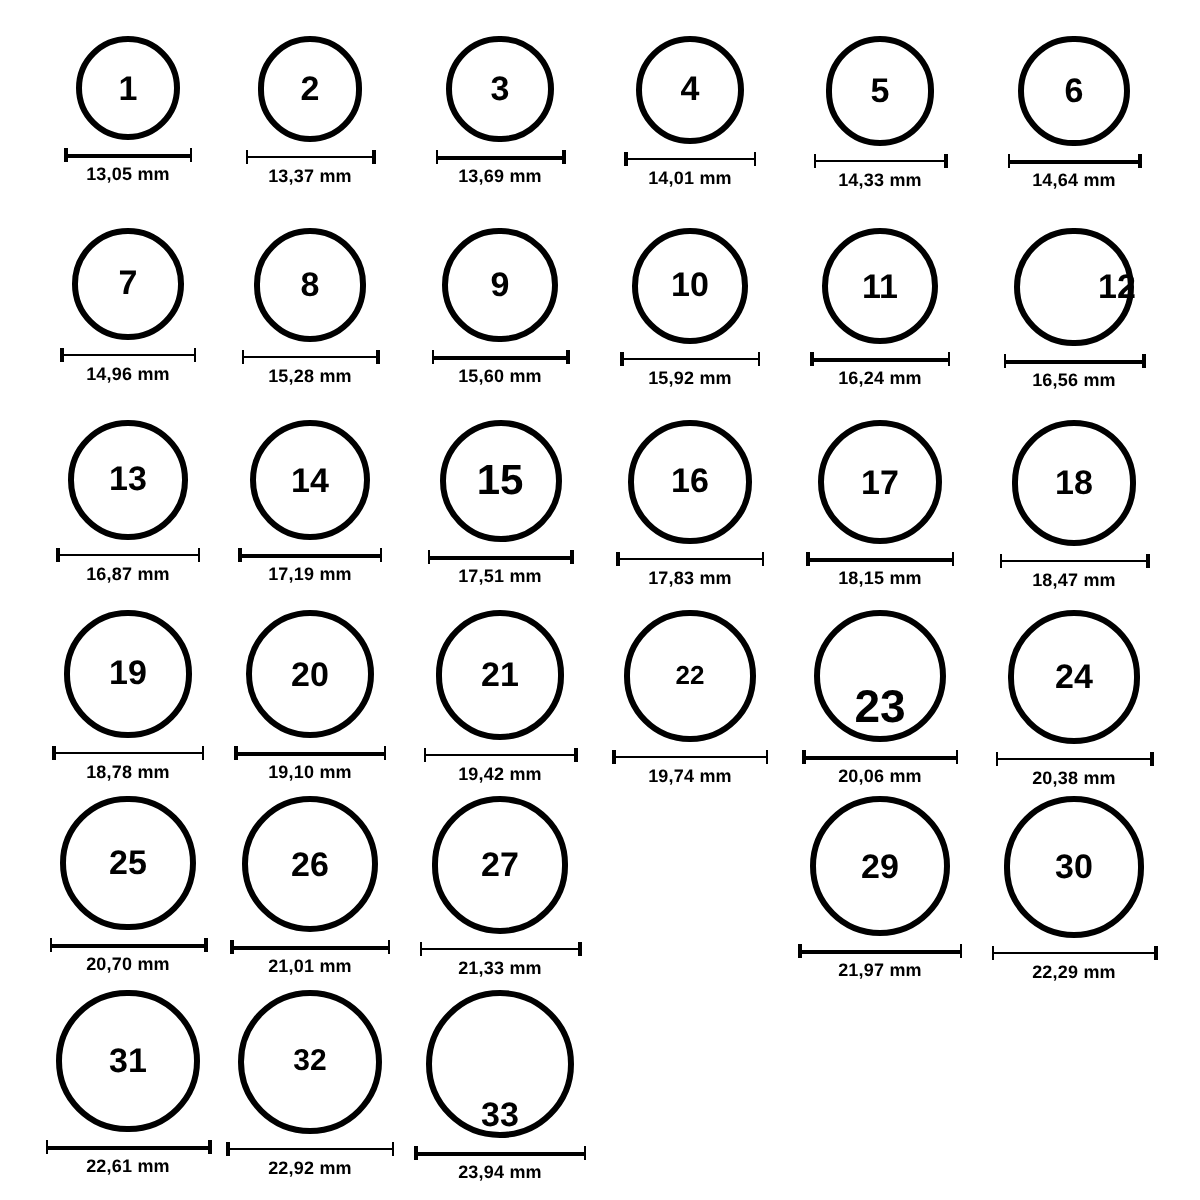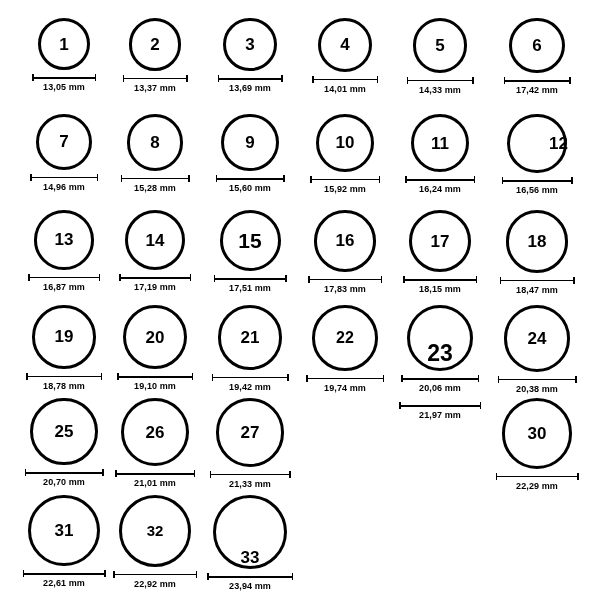--- a/index.html
+++ b/index.html
@@ -148,21 +148,21 @@
     <div class="ring-cell" style="left: 492px; top: 18px; width: 90px;">
       <div class="ring-circle" style="width: 55.2121px; height: 55.2121px;">
         <span class="ring-size" style="font-size: 17px;">6</span>
       </div>
       <div class="dim-wrap">
         <div class="dim-bar" style="width: 67px;">
           <span class="line"></span>
           <span class="tick left"></span>
           <span class="tick right"></span>
         </div>
-        <div class="dim-label">17,42 mm</div>
+        <div class="dim-label">14,64 mm</div>
       </div>
     </div>
     <div class="ring-cell" style="left: 19px; top: 114px; width: 90px;">
       <div class="ring-circle" style="width: 55.8586px; height: 55.8586px;">
         <span class="ring-size" style="font-size: 17px;">7</span>
       </div>
       <div class="dim-wrap">
         <div class="dim-bar" style="width: 68px;">
           <span class="line"></span>
           <span class="tick left"></span>
@@ -348,21 +348,21 @@
         <div class="dim-bar" style="width: 77px;">
           <span class="line"></span>
           <span class="tick left"></span>
           <span class="tick right"></span>
         </div>
         <div class="dim-label">19,42 mm</div>
       </div>
     </div>
     <div class="ring-cell" style="left: 300px; top: 305px; width: 90px;">
       <div class="ring-circle" style="width: 65.5152px; height: 65.5152px;">
-        <span class="ring-size" style="font-size: 16px;">22</span>
+        <span class="ring-size" style="font-size: 13px;">22</span>
       </div>
       <div class="dim-wrap">
         <div class="dim-bar" style="width: 78px;">
           <span class="line"></span>
           <span class="tick left"></span>
           <span class="tick right"></span>
         </div>
         <div class="dim-label">19,74 mm</div>
       </div>
     </div>
@@ -425,20 +425,23 @@
       <div class="dim-wrap">
         <div class="dim-bar" style="width: 81px;">
           <span class="line"></span>
           <span class="tick left"></span>
           <span class="tick right"></span>
         </div>
         <div class="dim-label">21,33 mm</div>
       </div>
     </div>
     <div class="ring-cell" style="left: 395px; top: 398px; width: 90px;">
+      <div class="ring-circle" style="width: 70.0202px; height: 70.0202px;">
+        <span class="ring-size" style="font-size: 17px;">29</span>
+      </div>
       <div class="dim-wrap">
         <div class="dim-bar" style="width: 82px;">
           <span class="line"></span>
           <span class="tick left"></span>
           <span class="tick right"></span>
         </div>
         <div class="dim-label">21,97 mm</div>
       </div>
     </div>
     <div class="ring-cell" style="left: 492px; top: 398px; width: 90px;">

